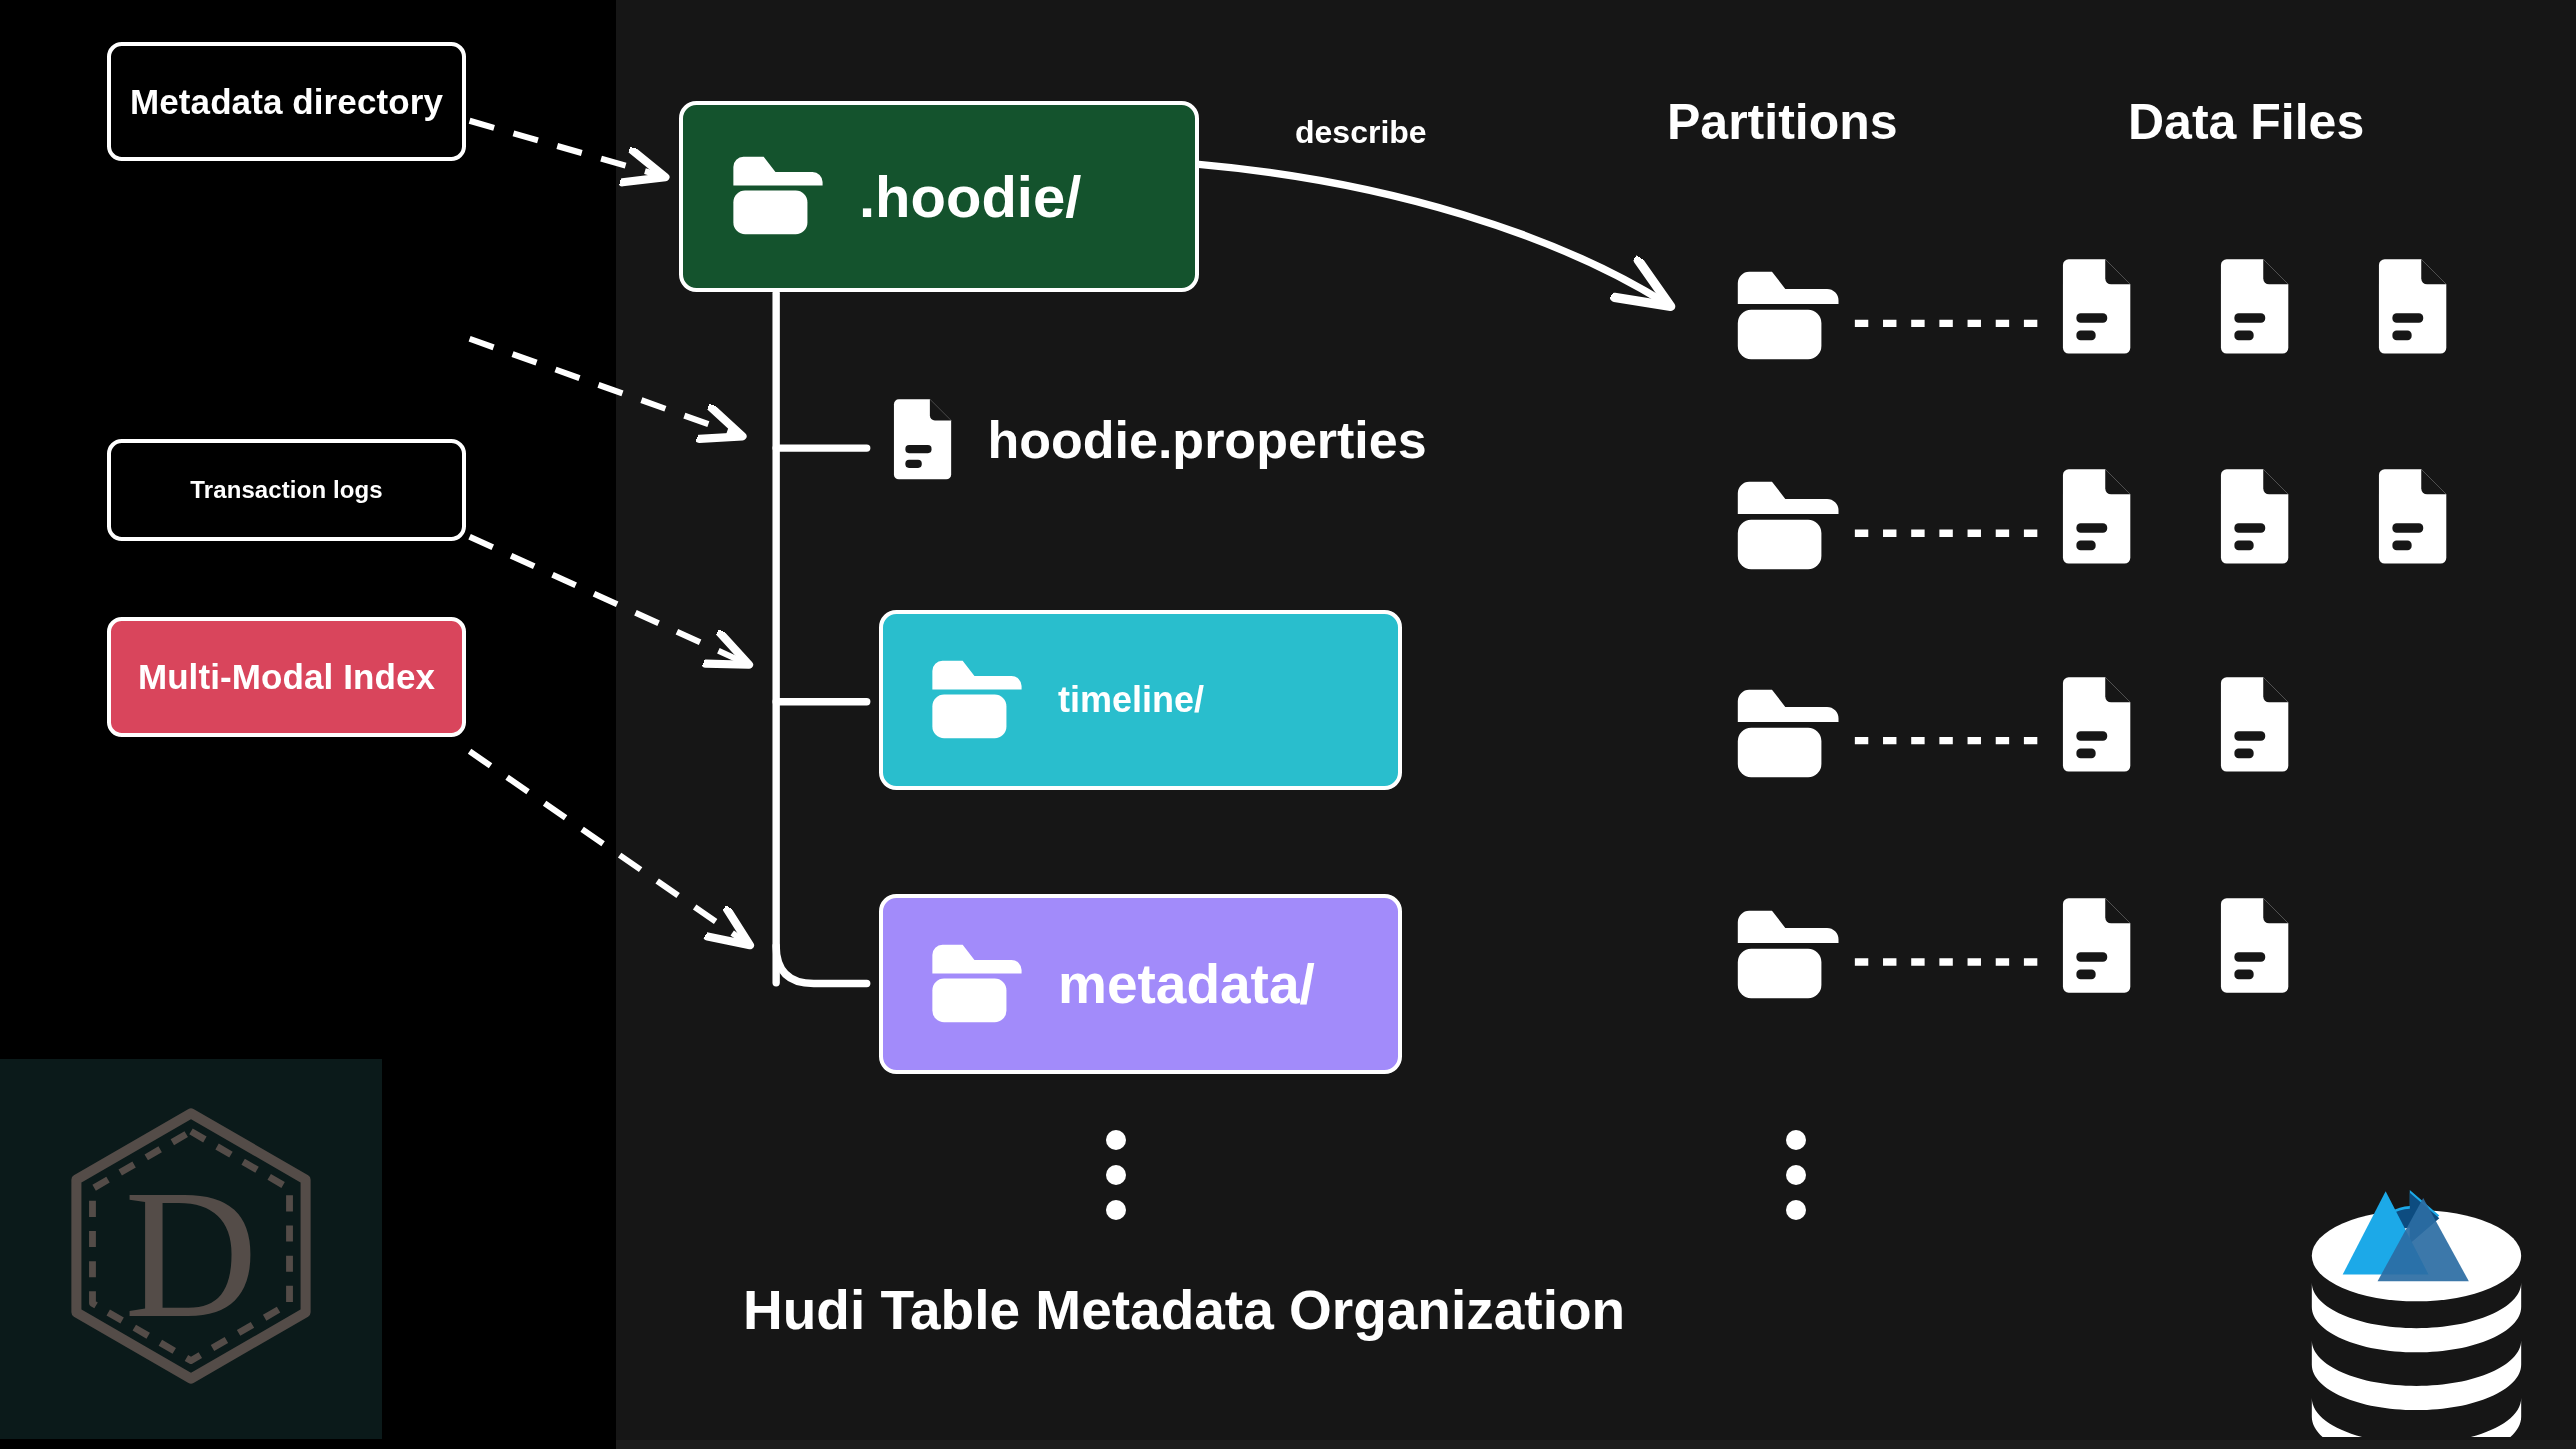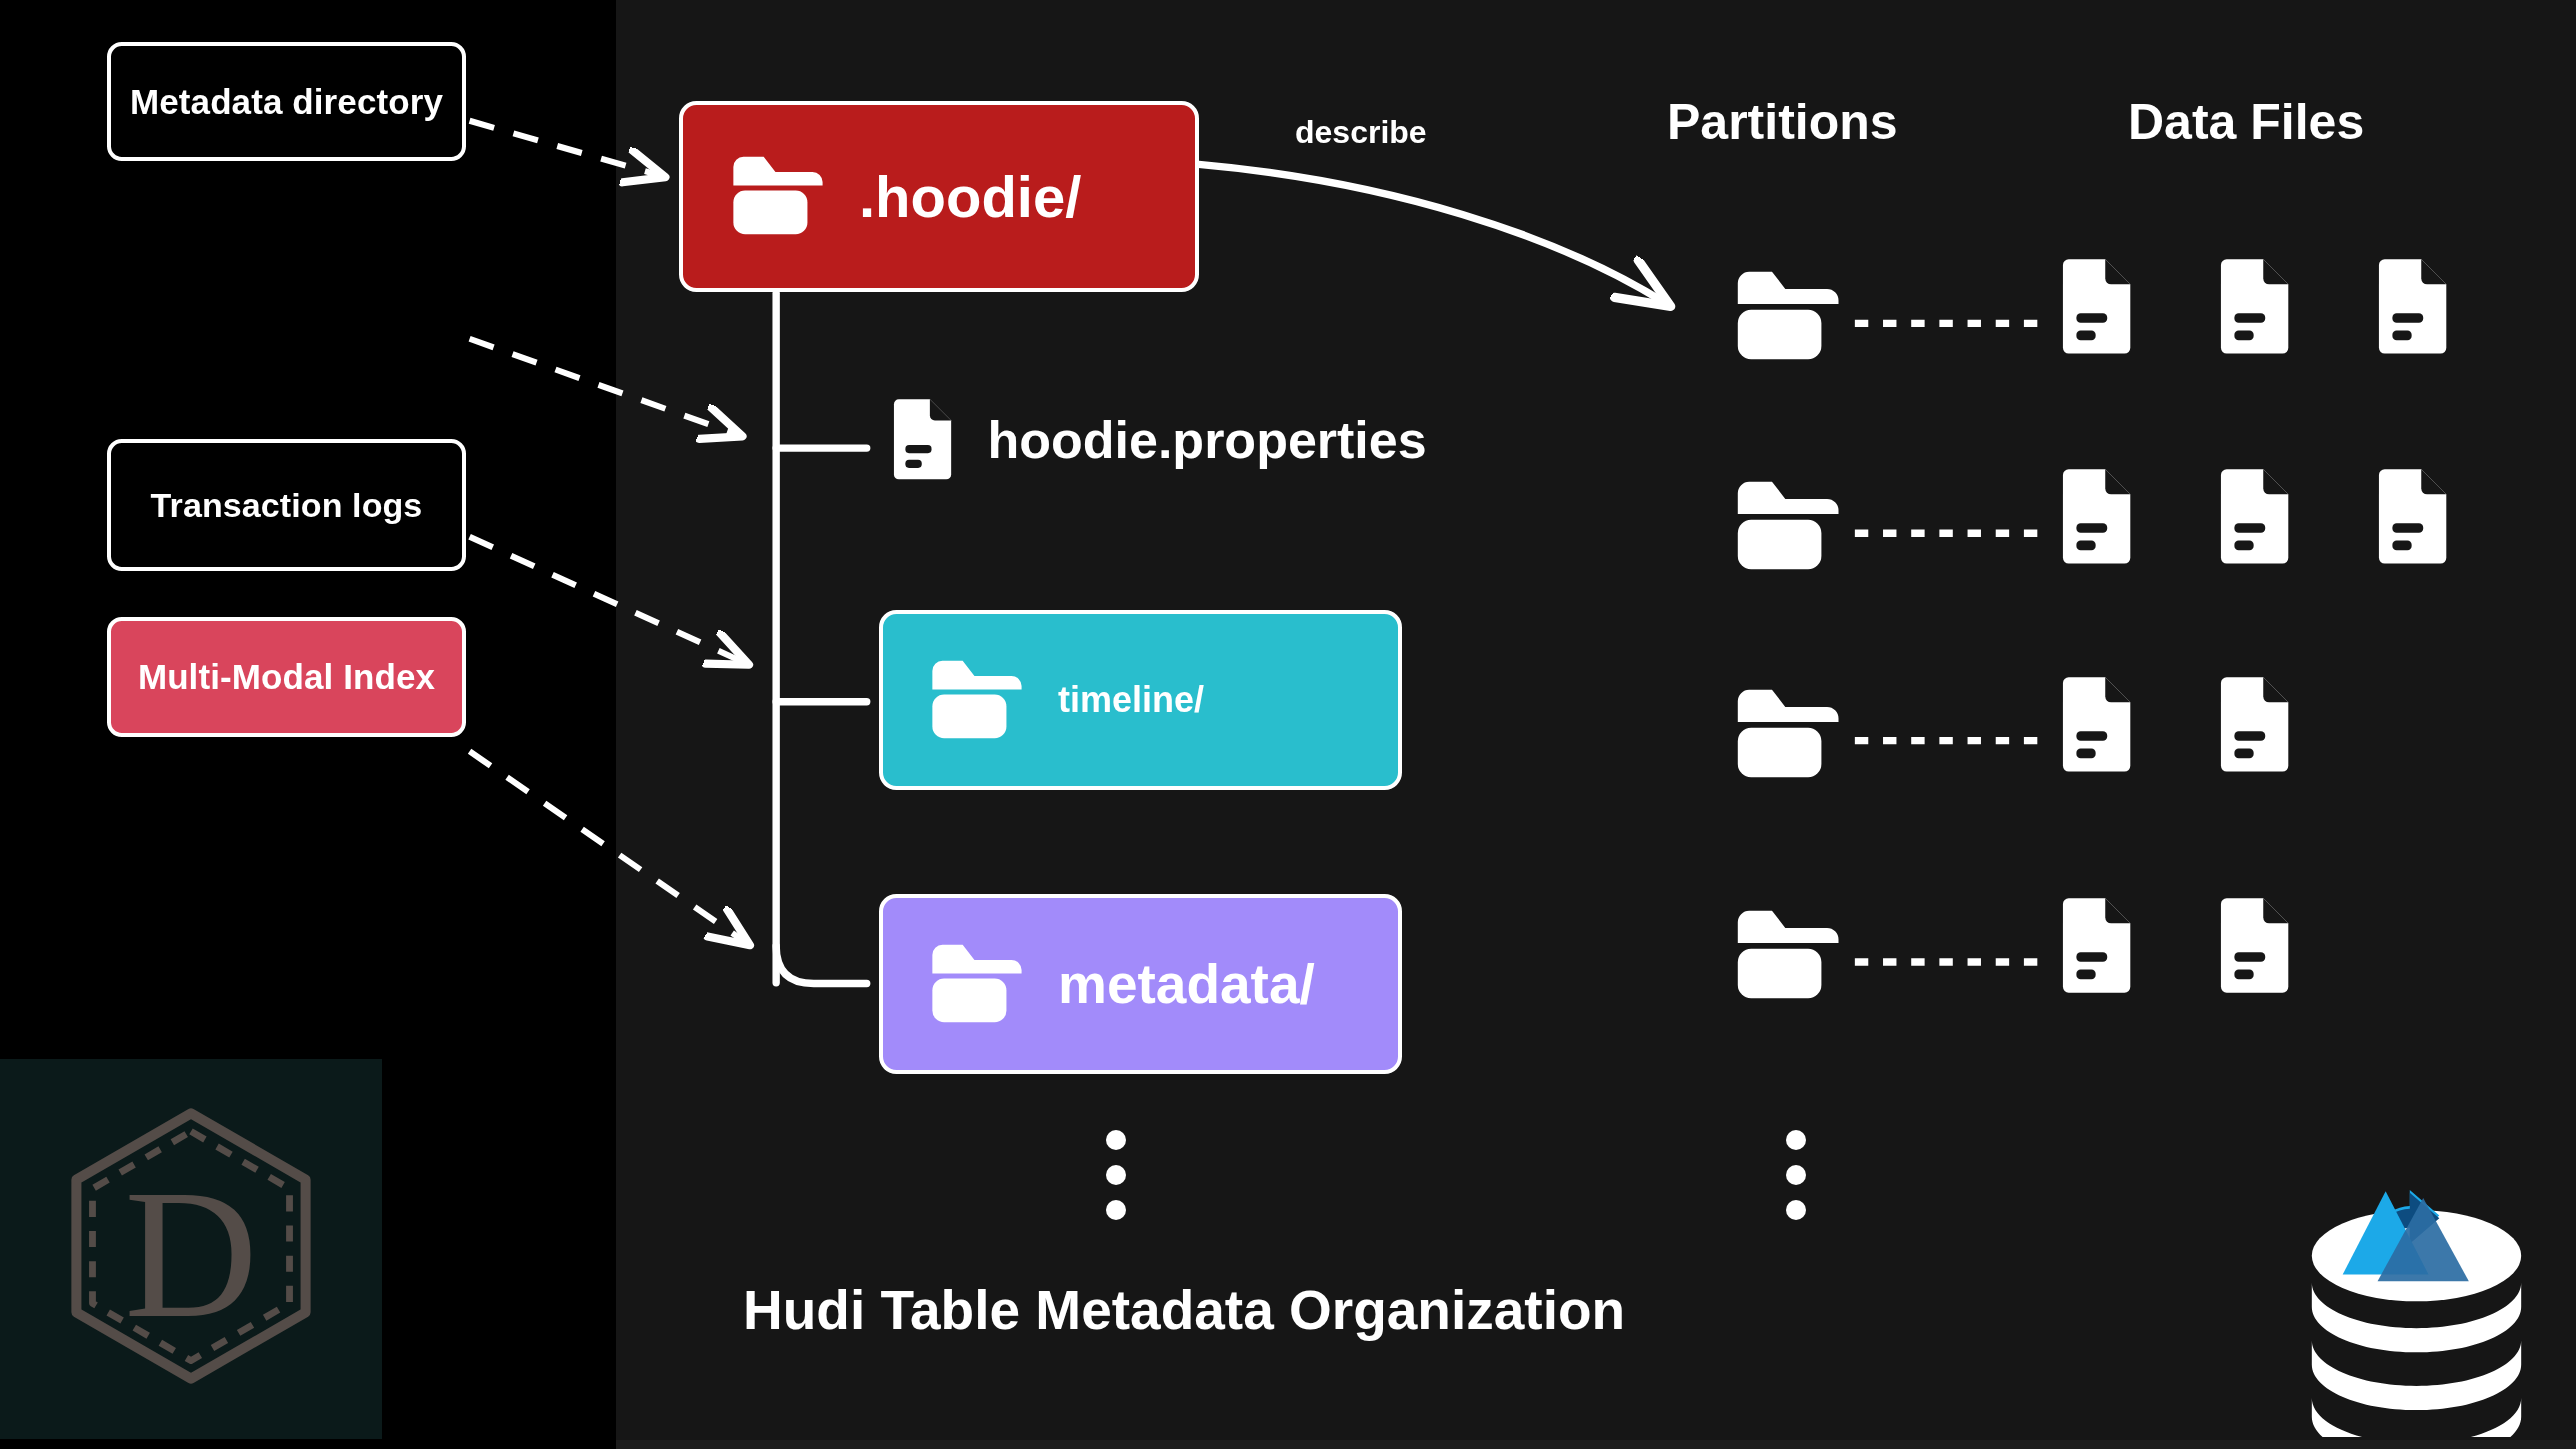--- a/index.html
+++ b/index.html
@@ -98,29 +98,29 @@
 
   <div class="panel-left"></div>
   <div class="panel-right"></div>
   <div class="bottom-strip"></div>
 
   <div class="lbox" style="left:107px;top:42px;width:359px;height:119px;font-size:35px;">
     <span>Metadata directory</span>
   </div>
 
 
-  <div class="lbox" style="left:107px;top:439px;width:359px;height:132px;font-size:34px;">
+  <div class="lbox" style="left:107px;top:439px;width:359px;height:102px;font-size:24px;">
     <span>Transaction logs</span>
   </div>
 
   <div class="lbox accent" style="left:107px;top:617px;width:359px;height:120px;font-size:35px;">
     <span>Multi-Modal Index</span>
   </div>
 
-  <div class="node" style="left:679px;top:101px;width:520px;height:191px;background:#b91c1c;">
+  <div class="node" style="left:679px;top:101px;width:520px;height:191px;background:#14532d;">
     <span class="folder-ico" style="margin-left:47px;">
       <svg width="101" height="85" viewBox="0 0 60 50">
         <path d="M2 8a6 6 0 0 1 6-6h12l7 9h22a6 6 0 0 1 6 6v2H2z" fill="#fff"></path>
         <rect x="2" y="22" width="44" height="26" rx="7" fill="#fff"></rect>
       </svg>
     </span>
     <span class="lbl" style="font-size:58px;">.hoodie/</span>
   </div>
 
   <div class="node-plain" style="left:892px;top:389px;width:604px;height:101px;">

